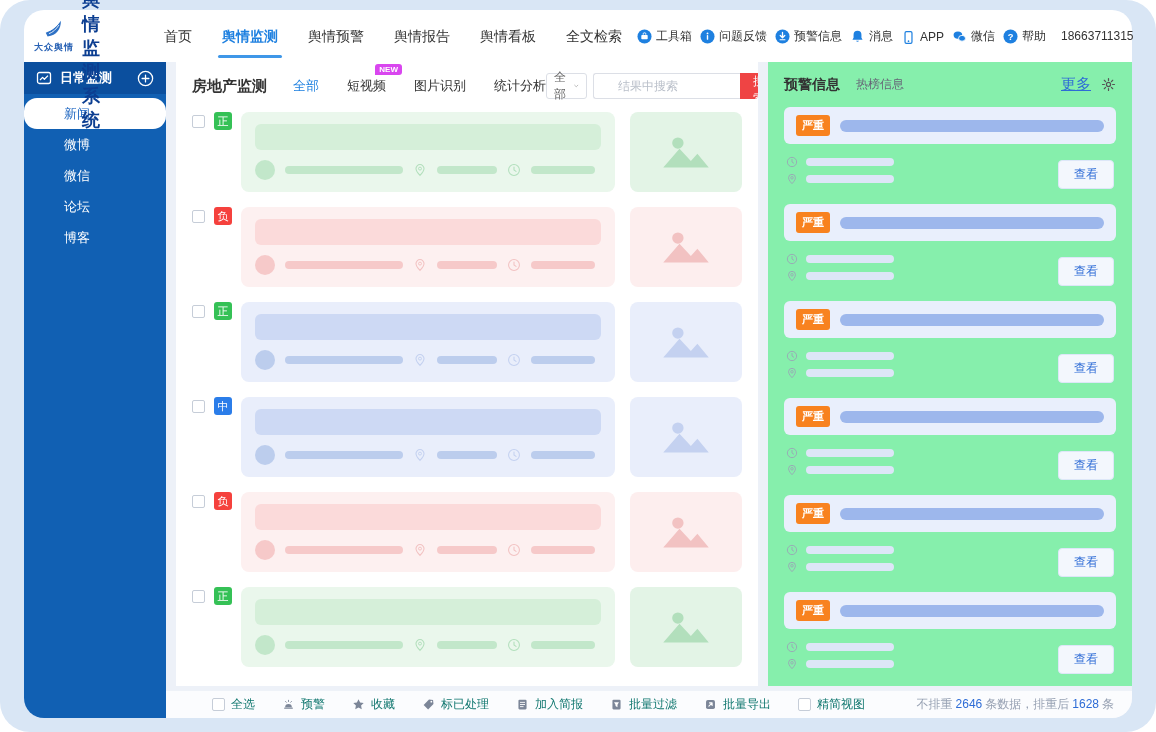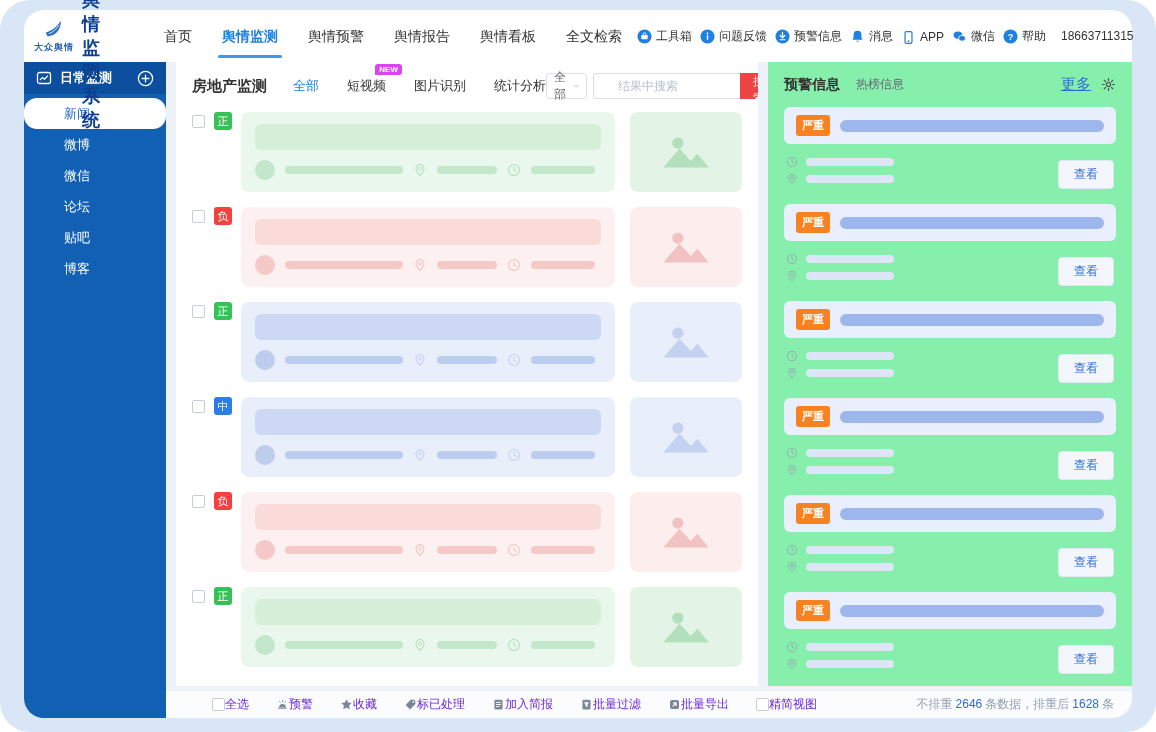--- a/index.html
+++ b/index.html
@@ -91,21 +91,21 @@
   .alert-meta { position:relative; padding:7px 2px 0; }
   .alert-meta-row { display:flex; align-items:center; gap:8px; margin-top:5px; }
   .a-icon { width:12px; height:12px; color:#9aa5b5; display:inline-flex; flex:none; }
   .a-icon svg { width:100%; height:100%; }
   .abar { width:88px; height:8px; border-radius:4px; background:#dde6f7; }
   .view-btn { position:absolute; right:2px; top:16px; background:#f3f7fd; border:1px solid #dde7f8; color:#2e6cd6; font-size:12px; padding:5px 15px; border-radius:4px; cursor:pointer; font-family:inherit; }
 
   
   .footer { position:absolute; left:0; right:0; bottom:0; height:28px; background:#fbfcfe; border-top:1px solid #eef2f8; border-radius:0 0 20px 0; display:flex; align-items:center; padding:0 18px 0 46px; }
   .f-actions { display:flex; align-items:center; gap:27px; }
-  .f-action { display:flex; align-items:center; font-size:12px; color:#6d28d9; cursor:pointer; white-space:nowrap; }
+  .f-action { display:flex; align-items:center; gap:6px; font-size:12px; color:#0f766e; cursor:pointer; white-space:nowrap; }
   .f-action .f-icon { width:13px; height:13px; color:#7c8698; display:inline-flex; }
   .f-icon svg { width:100%; height:100%; }
   .f-stats { margin-left:auto; font-size:12px; color:#97a1b3; white-space:nowrap; }
   .f-stats .num { color:#2e6cd6; margin:0 3px; }
 </style>
 </head>
 <body>
 
 <div class="frame"></div>
 <div class="app">
@@ -220,21 +220,20 @@
             <circle cx="8" cy="8" r="6.7" fill="none" stroke="currentColor" stroke-width="1.2"></circle>
             <path d="M8 4.8v6.4M4.8 8h6.4" stroke="currentColor" stroke-width="1.2" stroke-linecap="round"></path>
           </svg>
         </span>
     </div>
     <div class="side-list">
         <div class="side-item active"><span>新闻</span></div>
         <div class="side-item"><span>微博</span></div>
         <div class="side-item"><span>微信</span></div>
         <div class="side-item"><span>论坛</span></div>
-        <div class="side-item"><span>贴吧</span></div>
         <div class="side-item"><span>博客</span></div>
       </div>
   </div>
 
   <div class="content">
 
     <div class="center-card">
       <div class="center-head">
         <span class="page-title">房地产监测</span>
         <div class="ctabs">

